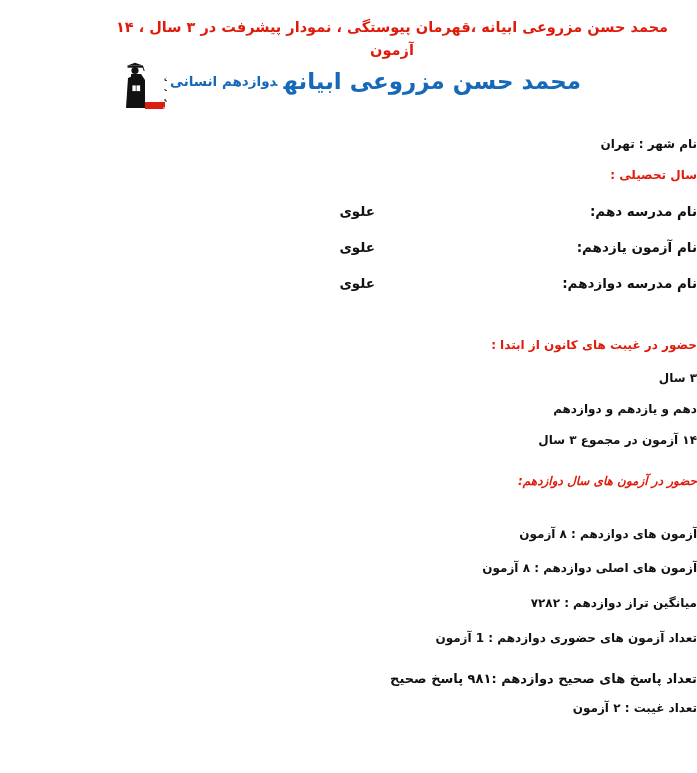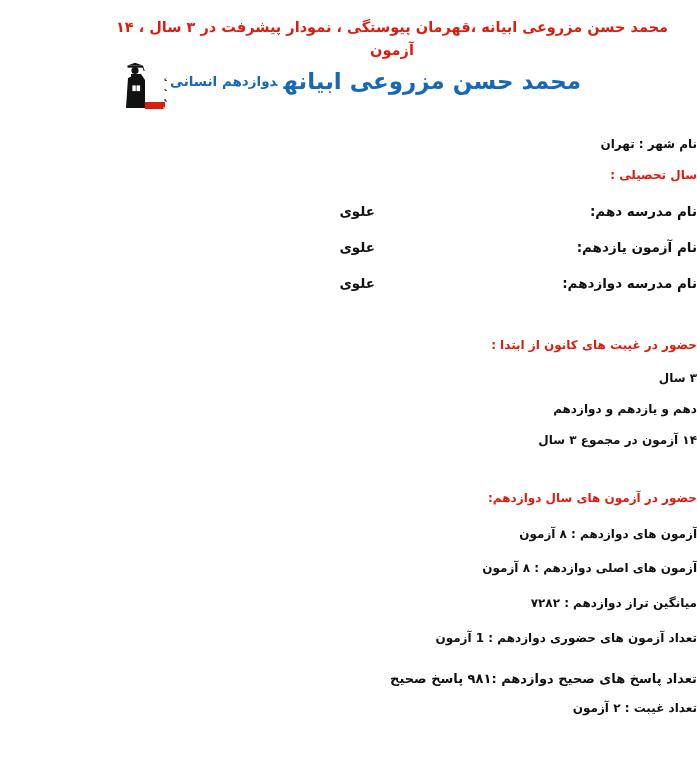--- a/index.html
+++ b/index.html
@@ -193,21 +193,21 @@
   <div class="info-line" style="top:371px;">
     <span class="txt">۳ سال</span>
   </div>
   <div class="info-line" style="top:402px;">
     <span class="txt">دهم و یازدهم و دوازدهم</span>
   </div>
   <div class="info-line" style="top:433px;">
     <span class="txt">۱۴ آزمون در مجموع ۳ سال</span>
   </div>
 
-  <div class="info-line red" style="top:491px;">
+  <div class="info-line red" style="top:474px;font-style:italic;">
     <span class="txt">حضور در آزمون های سال دوازدهم:</span>
   </div>
   <div class="info-line" style="top:527px;">
     <span class="txt">آزمون های دوازدهم : ۸ آزمون</span>
   </div>
   <div class="info-line" style="top:561px;">
     <span class="txt">آزمون های اصلی دوازدهم : ۸ آزمون</span>
   </div>
   <div class="info-line" style="top:596px;">
     <span class="txt">میانگین تراز دوازدهم : ۷۲۸۲</span>

